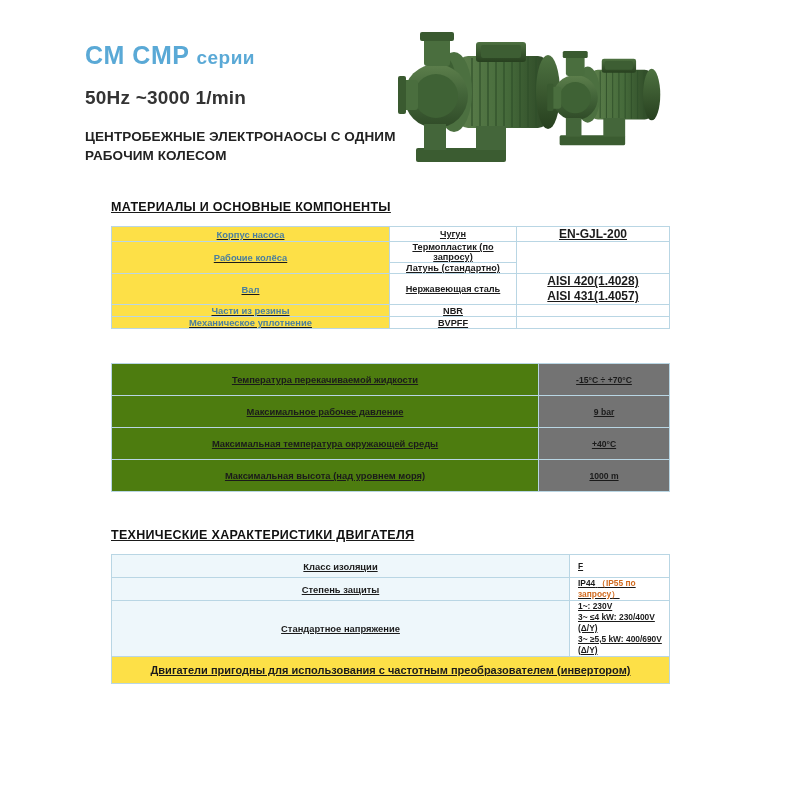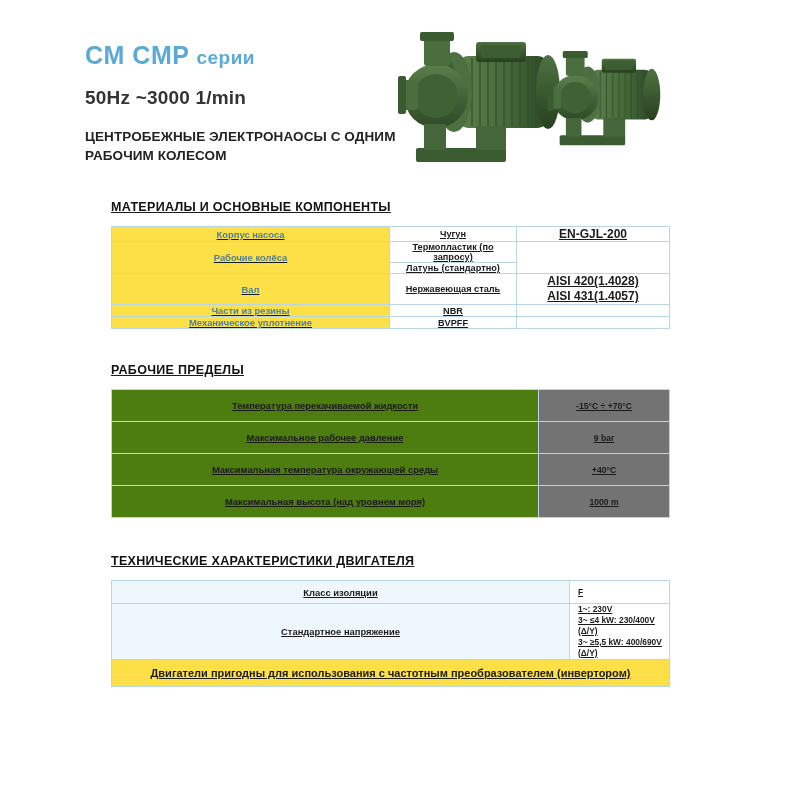--- a/index.html
+++ b/index.html
@@ -287,21 +287,20 @@
         <td class="value">BVPFF</td>
         <td class="code"></td>
       </tr>
     </tbody>
   </table>
 </div>
 
 <div class="spacer-1"></div>
 
 <div class="section">
-  <div class="section-title">РАБОЧИЕ ПРЕДЕЛЫ</div>
   <table class="tbl-limits">
     <tbody>
       <tr>
         <td class="label" style="height:31px">Температура перекачиваемой жидкости</td>
         <td class="value">-15°C ÷ +70°C</td>
       </tr>
       <tr>
         <td class="label" style="height:31px">Максимальное рабочее давление</td>
         <td class="value">9 bar</td>
       </tr>
@@ -319,20 +318,27 @@
 
 <div class="spacer-2"></div>
 
 <div class="section">
   <div class="section-title">ТЕХНИЧЕСКИЕ ХАРАКТЕРИСТИКИ ДВИГАТЕЛЯ</div>
   <table class="tbl-motor">
     <tbody>
       <tr>
         <td class="label" style="height:22px">Класс изоляции</td>
         <td class="value">F</td>
+      </tr>
+      <tr>
+        <td class="label" style="height:22px">Степень защиты</td>
+        <td class="value">
+          <span>IP44</span>
+          <span class="val-highlight">（IP55  по запросу）</span>
+        </td>
       </tr>
       <tr>
         <td class="label" style="height:42px">Стандартное напряжение</td>
         <td class="value">
           <span class="line">1~: 230V</span>
           <span class="line">3~ ≤4 kW: 230/400V (Δ/Y)</span>
           <span class="line">3~ ≥5,5 kW: 400/690V (Δ/Y)</span>
         </td>
       </tr>
       <tr>

